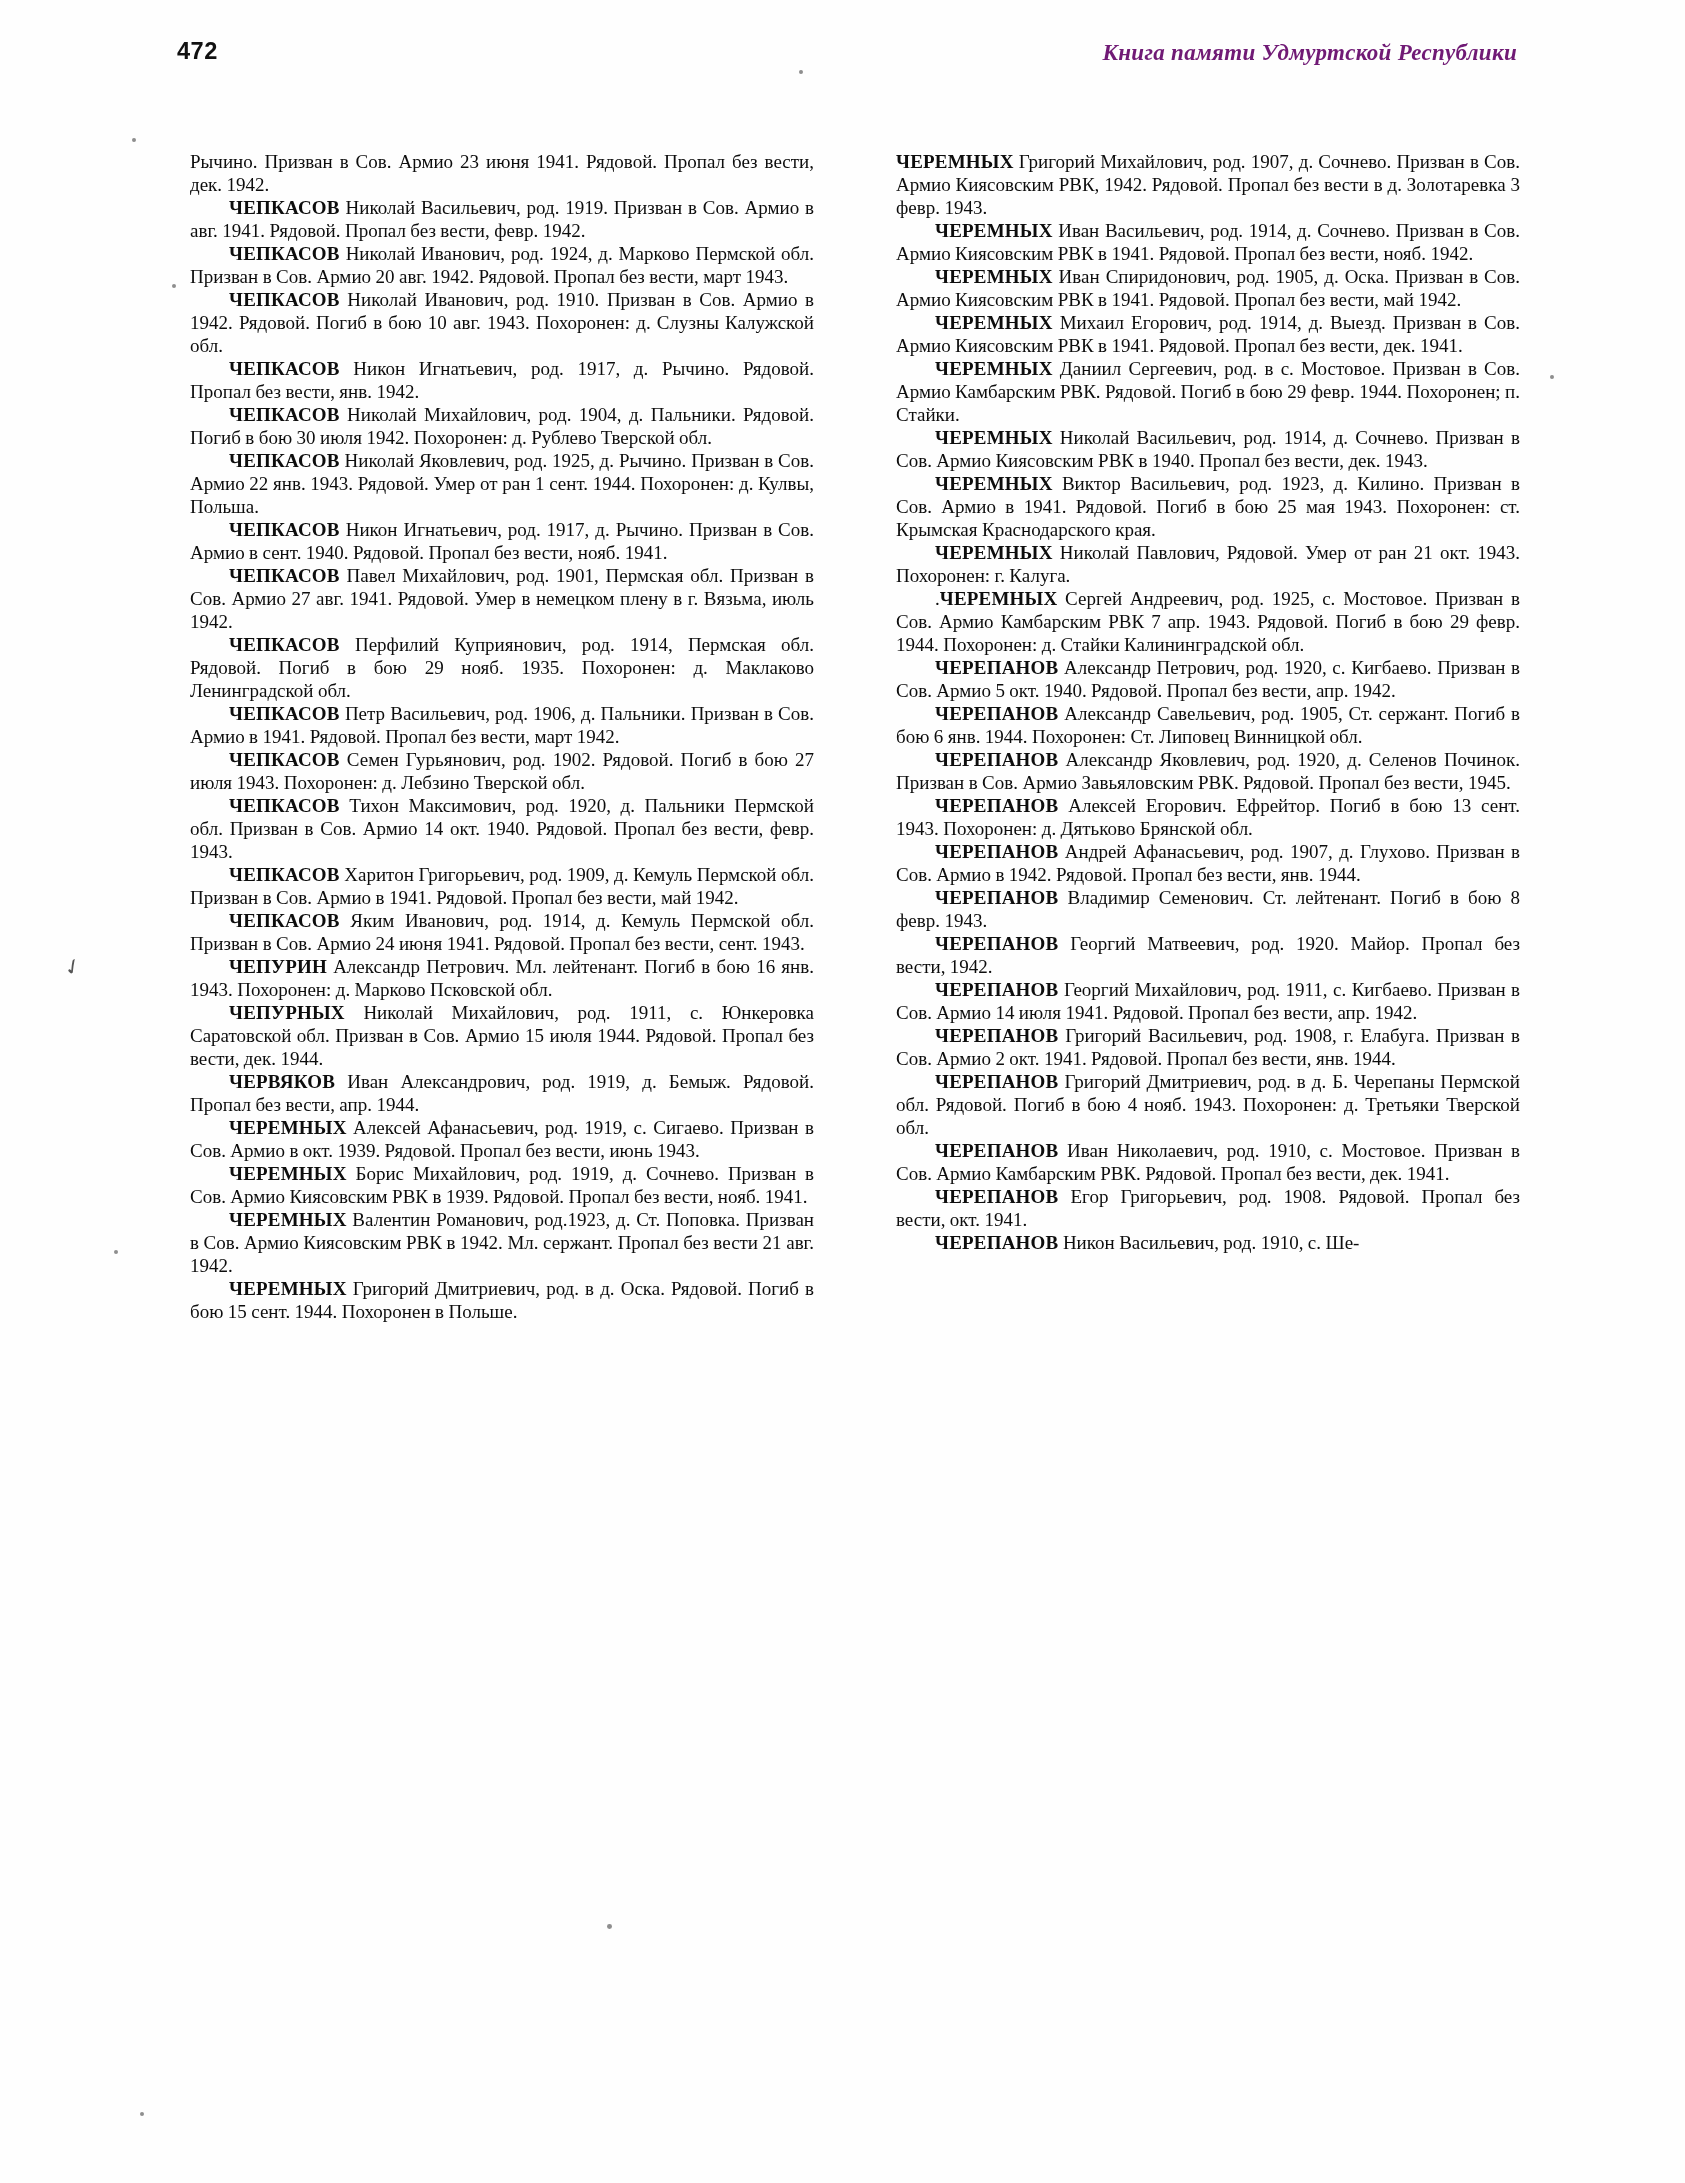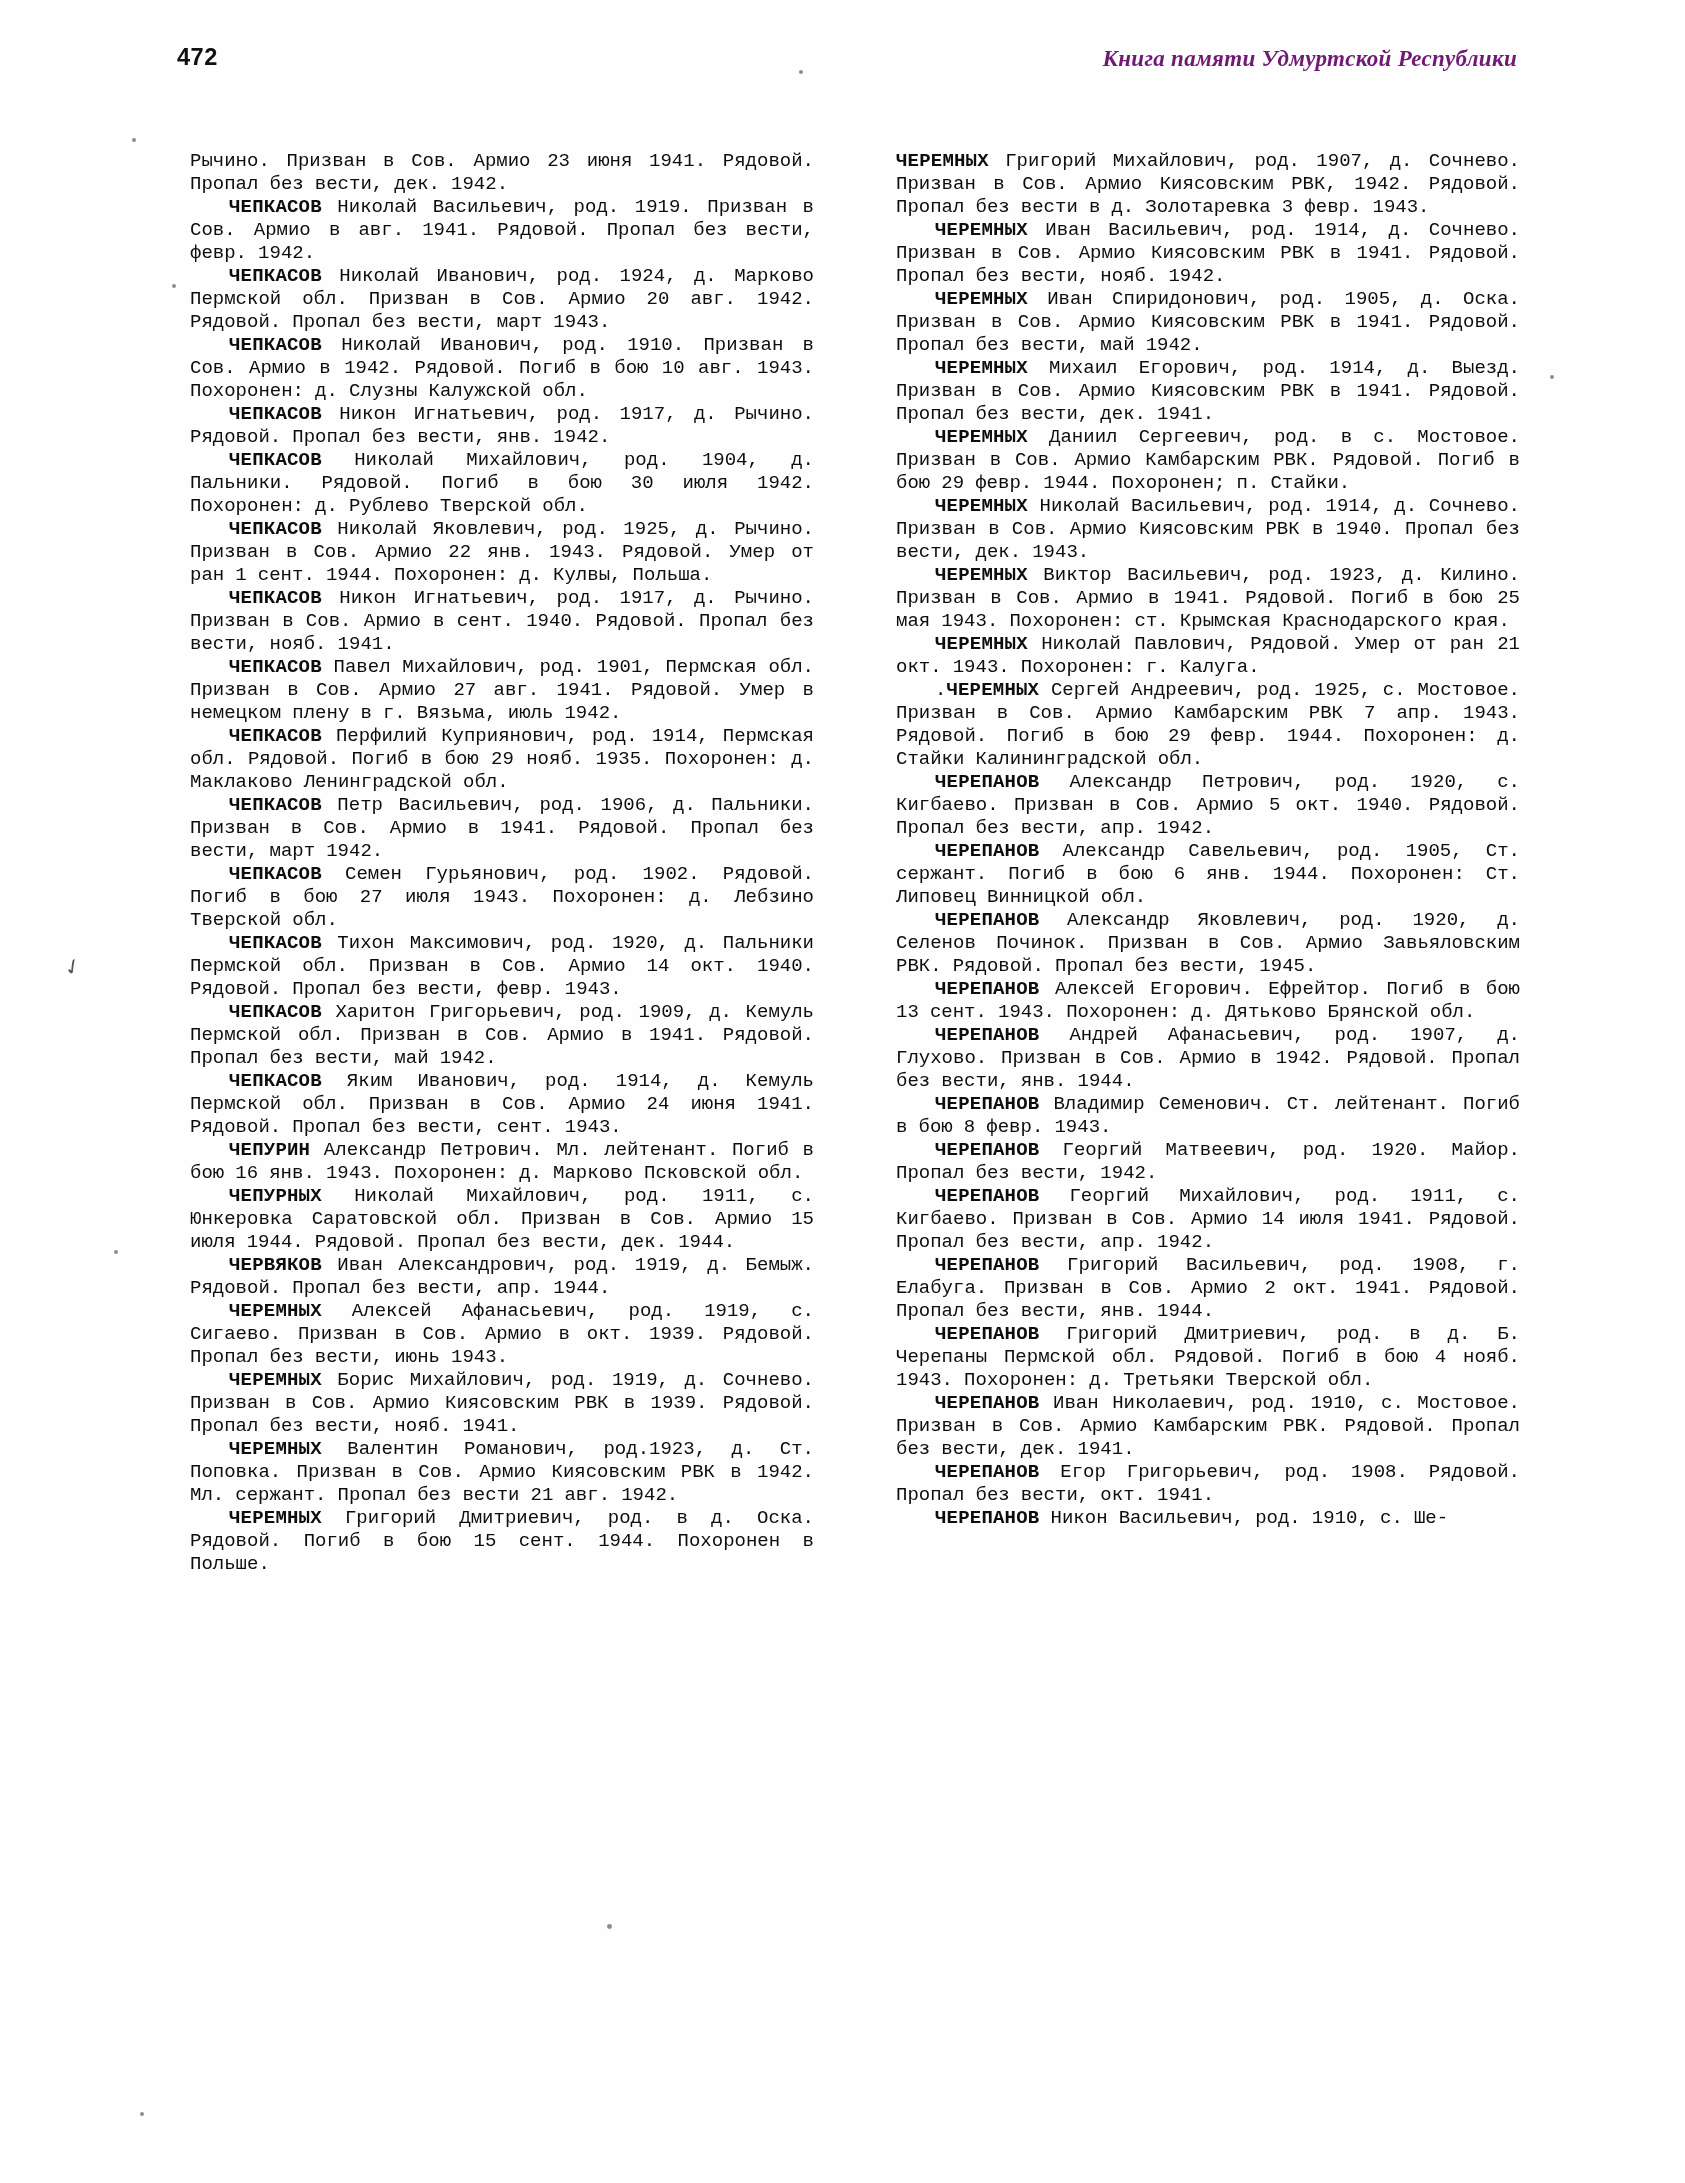--- a/index.html
+++ b/index.html
@@ -18,21 +18,21 @@
   .page {
     position: absolute;
     left: 0; top: 0;
     width: 1686px;
     height: 2183px;
     background: #fefefe;
   }
   .header {
     position: absolute;
     left: 177px;
-    top: 44px;
+    top: 38px;
     width: 1340px;
     height: 38px;
   }
   .page-number {
     position: absolute;
     left: 0;
     top: 0;
     font-family: "Liberation Sans", sans-serif;
     font-size: 23.6px;
     font-weight: bold;
@@ -52,21 +52,20 @@
     white-space: nowrap;
   }
   .columns {
     position: absolute;
     left: 190px;
     top: 150px;
     width: 1330px;
     height: 1898px;
     display: flex;
     gap: 82px;
-    font-family: Liberation Mono, monospace;
   }
   .column {
     width: 633px;
     position: relative;
   }
   .entry {
     font-size: 19px;
     line-height: 23px;
     text-align: justify;
     text-justify: inter-word;

